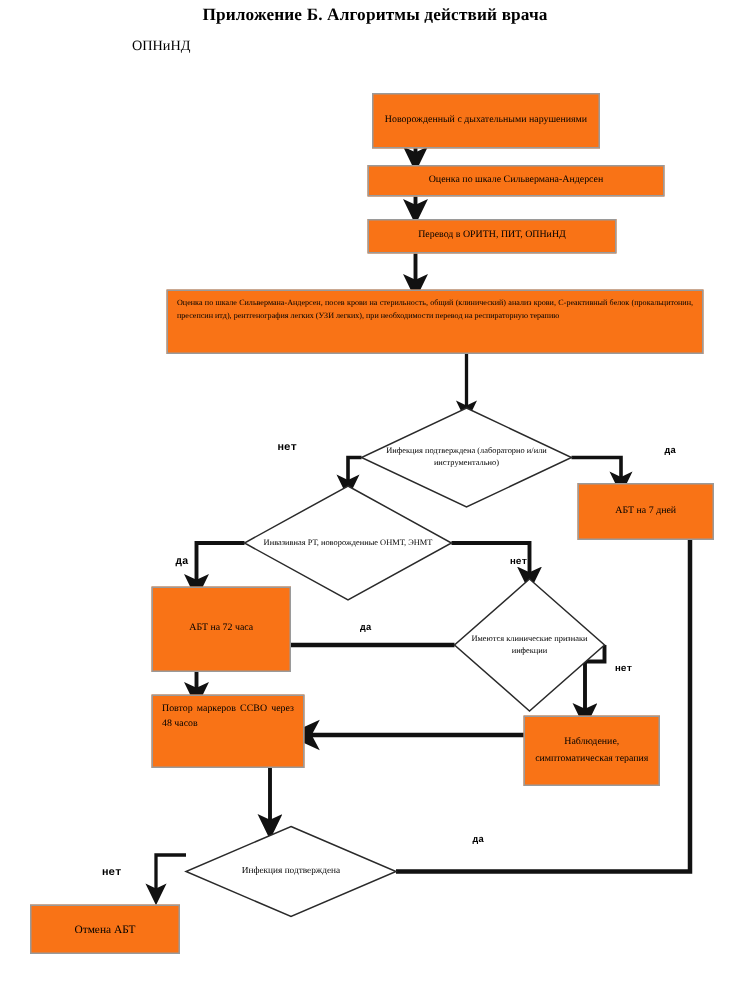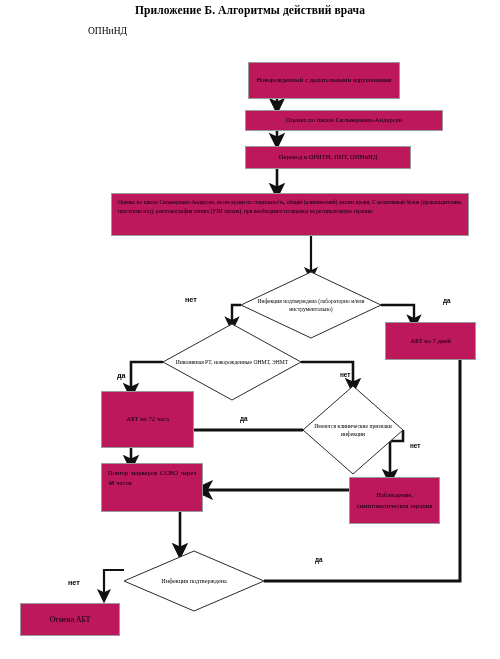--- a/index.html
+++ b/index.html
@@ -24,21 +24,21 @@
   .subtitle{
     position:absolute;
     left:88px;top:26px;
     font-size:9.5px;
   }
   
   .box{
     position:absolute;
     box-sizing:border-box;
     border:1px solid #9a9a9a;
-    background:#be185d;
+    background:#f97316;
     display:flex;
     align-items:center;
     justify-content:center;
     text-align:center;
     font-size:6.6px;
     line-height:1.55;
     padding:2px 3px;
   }
   .box .t{display:block;width:100%;}
   .box.just{
@@ -56,21 +56,21 @@
     display:flex;align-items:center;justify-content:center;
     text-align:center;
     font-size:5.6px;
     line-height:1.5;
     pointer-events:none;
   }
   .edge-label{
     position:absolute;
     font-size:7.2px;
     font-weight:bold;
-    font-family:Liberation Sans, sans-serif;
+    font-family:Liberation Mono, monospace;
   }
   .edge-label.sm{font-size:6.4px;}
   #lines{position:absolute;left:0;top:0;width:500px;height:659px;}
 </style>
 </head>
 <body>
 
 <div id="canvas">
 
   <div class="title">Приложение Б. Алгоритмы действий врача</div>

